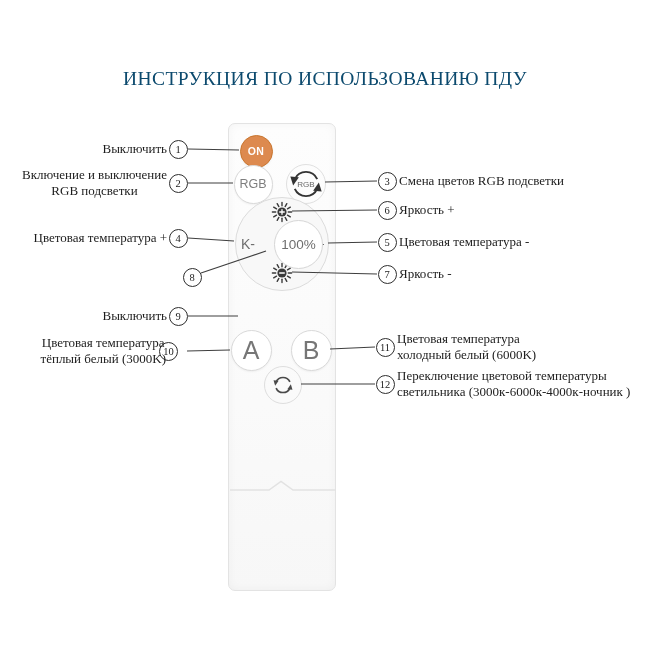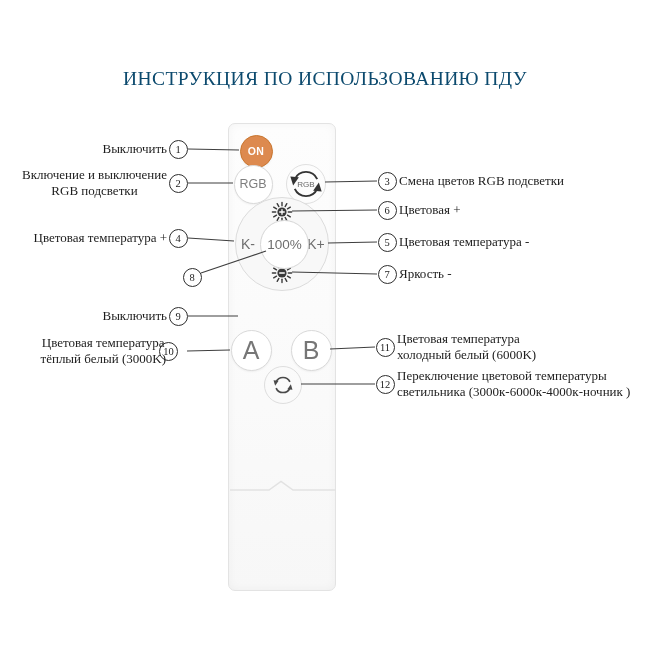--- a/index.html
+++ b/index.html
@@ -17,21 +17,21 @@
        box-sizing:border-box;background:#fff;border:1px solid #d9d9d9;border-radius:50%;
        font-family:"Liberation Sans",sans-serif;color:#7e7e7e;
        box-shadow:0 1px 2px rgba(0,0,0,0.05);}
   .btn-on{left:10.5px;top:10.5px;width:33px;height:33px;background:#dd8a4f;
           border:1px solid #c9762f;color:#fff;font-size:10.5px;font-weight:bold;letter-spacing:0.5px;}
   .btn-rgb{left:4.5px;top:40.5px;width:39px;height:39px;font-size:12.5px;}
   .btn-rgbcycle{left:57px;top:40px;width:40px;height:40px;background:transparent;
                 border:1px solid #e0e0e0;box-shadow:none;}
   .dpad{position:absolute;left:6px;top:73px;width:94px;height:94px;border-radius:50%;
         background:#f8f8f8;border:1px solid #dcdcdc;box-sizing:border-box;}
-  .dpad-center{position:absolute;left:31px;top:95.5px;width:49px;height:49px;border-radius:50%;
+  .dpad-center{position:absolute;left:45px;top:95.5px;width:49px;height:49px;border-radius:50%;
         background:#fff;border:1px solid #d6d6d6;box-sizing:border-box;display:flex;
         align-items:center;justify-content:center;font-family:"Liberation Sans",sans-serif;
         font-size:13.5px;color:#6e6e6e;}
   .k-label{position:absolute;width:24px;text-align:center;font-family:"Liberation Sans",sans-serif;
         font-size:14px;color:#6e6e6e;}
   .sun{position:absolute;width:22px;height:22px;}
   .btn-off{left:10px;top:180px;width:80px;height:26px;border-radius:13px;
         font-size:15px;letter-spacing:2.5px;}
   .btn-a{left:1.5px;top:205.5px;width:41px;height:41px;font-size:25px;color:#767676;}
   .btn-b{left:61.5px;top:205.5px;width:41px;height:41px;font-size:25px;color:#767676;}
@@ -171,21 +171,21 @@
 
   <div class="lbl left" style="right:483px;top:149px;">Выключить</div>
   <div class="lbl left center" style="right:483px;top:183px;">Включение и выключение
 RGB подсветки</div>
   <div class="lbl left" style="right:483px;top:238px;">Цветовая температура +</div>
   <div class="lbl left" style="right:483px;top:316px;">Выключить</div>
   <div class="lbl left center" style="right:484px;top:351px;">Цветовая температура
 тёплый белый (3000K)</div>
 
   <div class="lbl right" style="left:399px;top:181px;">Смена цветов RGB подсветки</div>
-  <div class="lbl right" style="left:399px;top:210px;">Цветовая +</div>
+  <div class="lbl right" style="left:399px;top:210px;">Яркость +</div>
   <div class="lbl right" style="left:399px;top:242px;">Цветовая температура -</div>
   <div class="lbl right" style="left:399px;top:274px;">Яркость -</div>
   <div class="lbl right" style="left:397px;top:347px;">Цветовая температура
 холодный белый (6000K)</div>
   <div class="lbl right" style="left:397px;top:384px;">Переключение цветовой температуры
 светильника  (3000к-6000к-4000к-ночник )</div>
 
 </div>
 
 </body></html>

